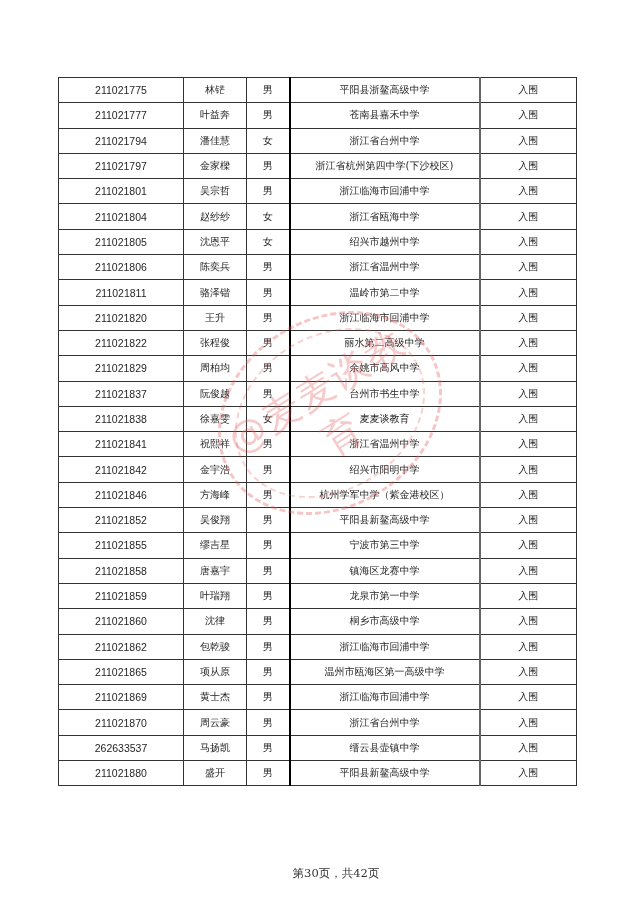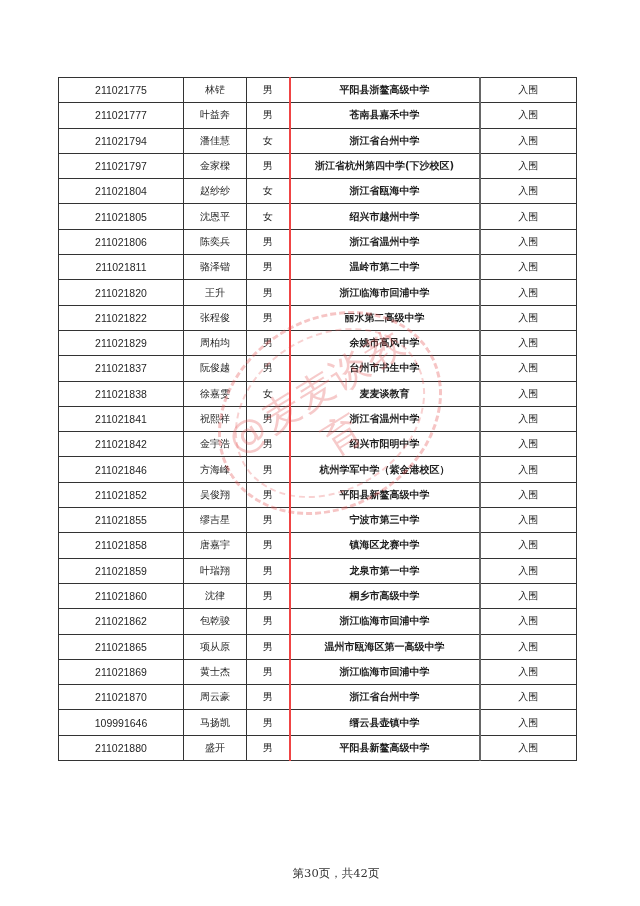--- a/index.html
+++ b/index.html
@@ -34,21 +34,21 @@
       border: 1px solid #333333;
       height: 24.3px;
       padding: 0;
       text-align: center;
       vertical-align: middle;
       white-space: nowrap;
       overflow: hidden;
       color: #1f1f1f;
     }
     table.roster td.col-id { font-family: "Liberation Sans", "DejaVu Sans", sans-serif; font-size: 10.5px; }
-    table.roster td.col-school { border-left: 2px solid #ef4444; border-right: 2px solid #666666; font-weight: bold; }
+    table.roster td.col-school { border-left: 2px solid #000000; border-right: 2px solid #666666; }
     .footer {
       position: absolute;
       left: 16px;
       top: 866px;
       width: 640px;
       text-align: center;
       font-family: "DejaVu Serif", "Liberation Serif", serif;
       font-size: 11.5px;
       color: #333333;
     }
@@ -119,20 +119,27 @@
           <td class="col-result">入围</td>
         </tr>
         <tr>
           <td class="col-id">211021797</td>
           <td class="col-name">金家樑</td>
           <td class="col-gender">男</td>
           <td class="col-school">浙江省杭州第四中学(下沙校区)</td>
           <td class="col-result">入围</td>
         </tr>
         <tr>
+          <td class="col-id">211021801</td>
+          <td class="col-name">吴宗哲</td>
+          <td class="col-gender">男</td>
+          <td class="col-school">浙江临海市回浦中学</td>
+          <td class="col-result">入围</td>
+        </tr>
+        <tr>
           <td class="col-id">211021804</td>
           <td class="col-name">赵纱纱</td>
           <td class="col-gender">女</td>
           <td class="col-school">浙江省瓯海中学</td>
           <td class="col-result">入围</td>
         </tr>
         <tr>
           <td class="col-id">211021805</td>
           <td class="col-name">沈恩平</td>
           <td class="col-gender">女</td>
@@ -266,21 +273,21 @@
           <td class="col-result">入围</td>
         </tr>
         <tr>
           <td class="col-id">211021870</td>
           <td class="col-name">周云豪</td>
           <td class="col-gender">男</td>
           <td class="col-school">浙江省台州中学</td>
           <td class="col-result">入围</td>
         </tr>
         <tr>
-          <td class="col-id">109991646</td>
+          <td class="col-id">262633537</td>
           <td class="col-name">马扬凯</td>
           <td class="col-gender">男</td>
           <td class="col-school">缙云县壶镇中学</td>
           <td class="col-result">入围</td>
         </tr>
         <tr>
           <td class="col-id">211021880</td>
           <td class="col-name">盛开</td>
           <td class="col-gender">男</td>
           <td class="col-school">平阳县新鳌高级中学</td>

